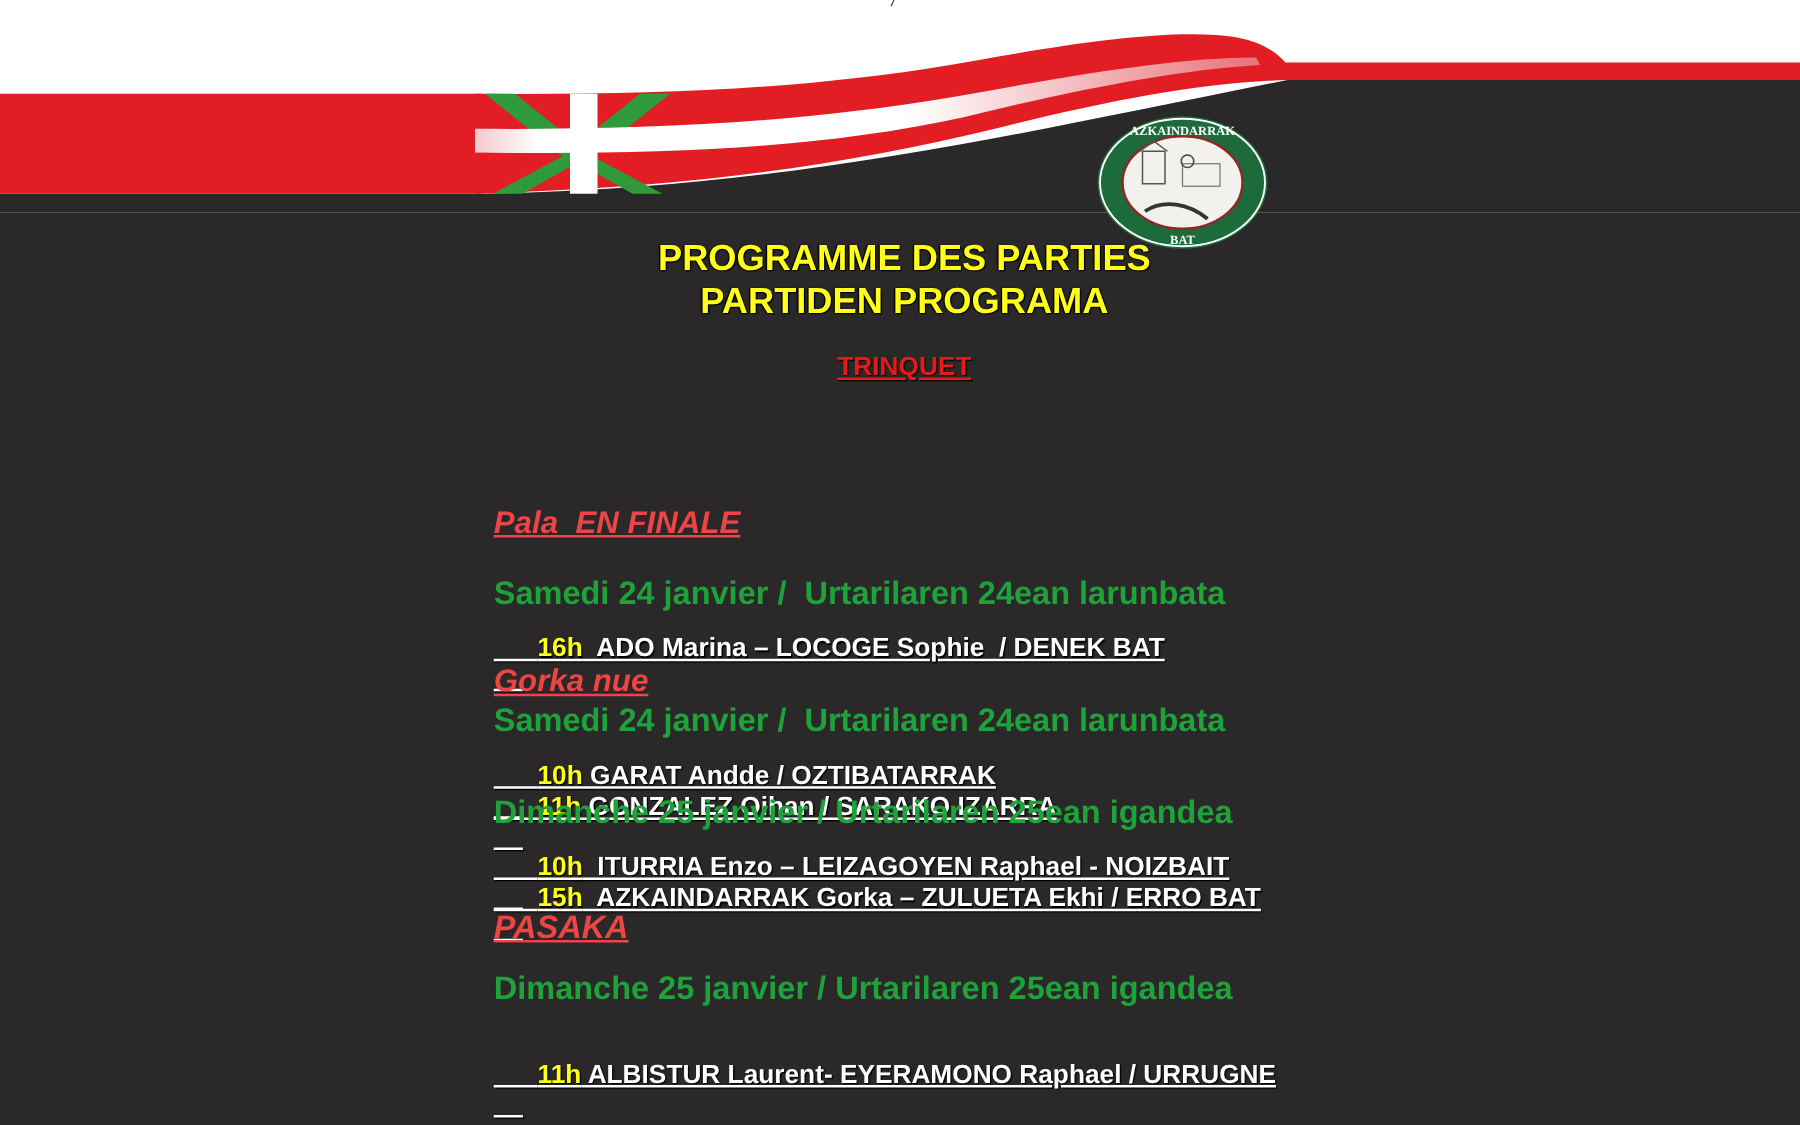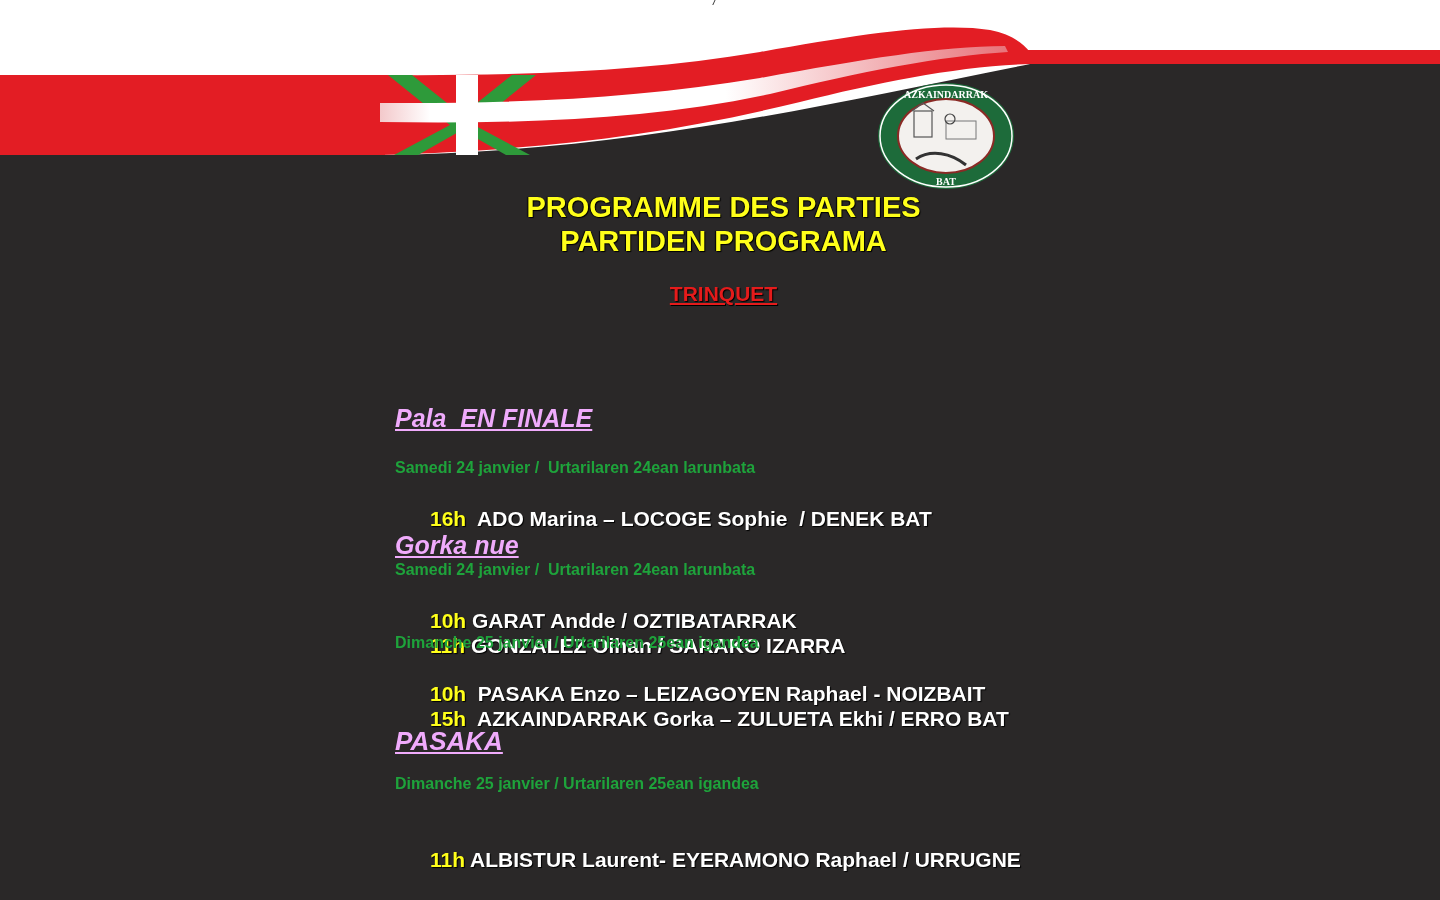--- a/index.html
+++ b/index.html
@@ -26,21 +26,21 @@
     .header-band svg { display: block; }
     .stray-mark {
       position: absolute;
       left: 713px; top: -6px;
       font-size: 12px;
       color: #333;
       font-style: italic;
     }
     .logo {
       position: absolute;
-      left: 876px; top: 81px;
+      left: 876px; top: 91px;
       width: 140px; height: 110px; text-align: right;
     }
     .title-block {
       position: absolute;
       left: 0; top: 190px;
       width: 1447px;
       text-align: center;
       color: #ffff1a;
       font-weight: bold;
       font-size: 29px;
@@ -60,42 +60,43 @@
     }
     .content {
       position: absolute;
       left: 395px;
       top: 0;
       width: 700px;
     }
     .sec-title {
       position: absolute;
       left: 0;
-      color: #f0abfc;
+      color: #ef4444;
       font-weight: bold;
       font-style: italic;
       text-decoration: underline;
       white-space: pre;
     }
     .date-line {
       position: absolute;
       left: 0;
       color: #1ea33b;
       font-weight: bold;
-      font-size: 16px;
+      font-size: 26px;
       white-space: pre;
     }
     .match-line {
       position: absolute;
       left: 0;
       font-weight: bold;
       font-size: 21px;
       white-space: pre;
       color: #ffffff;
       text-shadow: 1px 1px 1px #000;
+      text-decoration: underline;
     }
     .match-line .time { color: #ffff1a; }
     .match-line .desc { color: #ffffff; }
   </style>
 </head>
 <body>
 
 <div class="page">
 
   <div class="header-band">
@@ -163,21 +164,21 @@
     <div class="sec-title" style="top:531px;font-size:25px;">Gorka nue</div>
     <div class="date-line" style="top:561px;">Samedi 24 janvier /  Urtarilaren 24ean larunbata</div>
     <div class="match-line" style="top:585px;">
       <span class="time">10h</span><span class="desc"> GARAT Andde / OZTIBATARRAK</span>
     </div>
     <div class="match-line" style="top:610px;">
       <span class="time">11h</span><span class="desc"> GONZALEZ Oihan / SARAKO IZARRA</span>
     </div>
     <div class="date-line" style="top:634px;">Dimanche 25 janvier / Urtarilaren 25ean igandea</div>
     <div class="match-line" style="top:658px;">
-      <span class="time">10h</span><span class="desc">  PASAKA Enzo – LEIZAGOYEN Raphael - NOIZBAIT</span>
+      <span class="time">10h</span><span class="desc">  ITURRIA Enzo – LEIZAGOYEN Raphael - NOIZBAIT</span>
     </div>
     <div class="match-line" style="top:683px;">
       <span class="time">15h</span><span class="desc">  AZKAINDARRAK Gorka – ZULUETA Ekhi / ERRO BAT</span>
     </div>
 
     <div class="sec-title" style="top:726px;font-size:26px;">PASAKA</div>
     <div class="date-line" style="top:775px;">Dimanche 25 janvier / Urtarilaren 25ean igandea</div>
     <div class="match-line" style="top:824px;">
       <span class="time">11h</span><span class="desc"> ALBISTUR Laurent- EYERAMONO Raphael / URRUGNE</span>
     </div>

